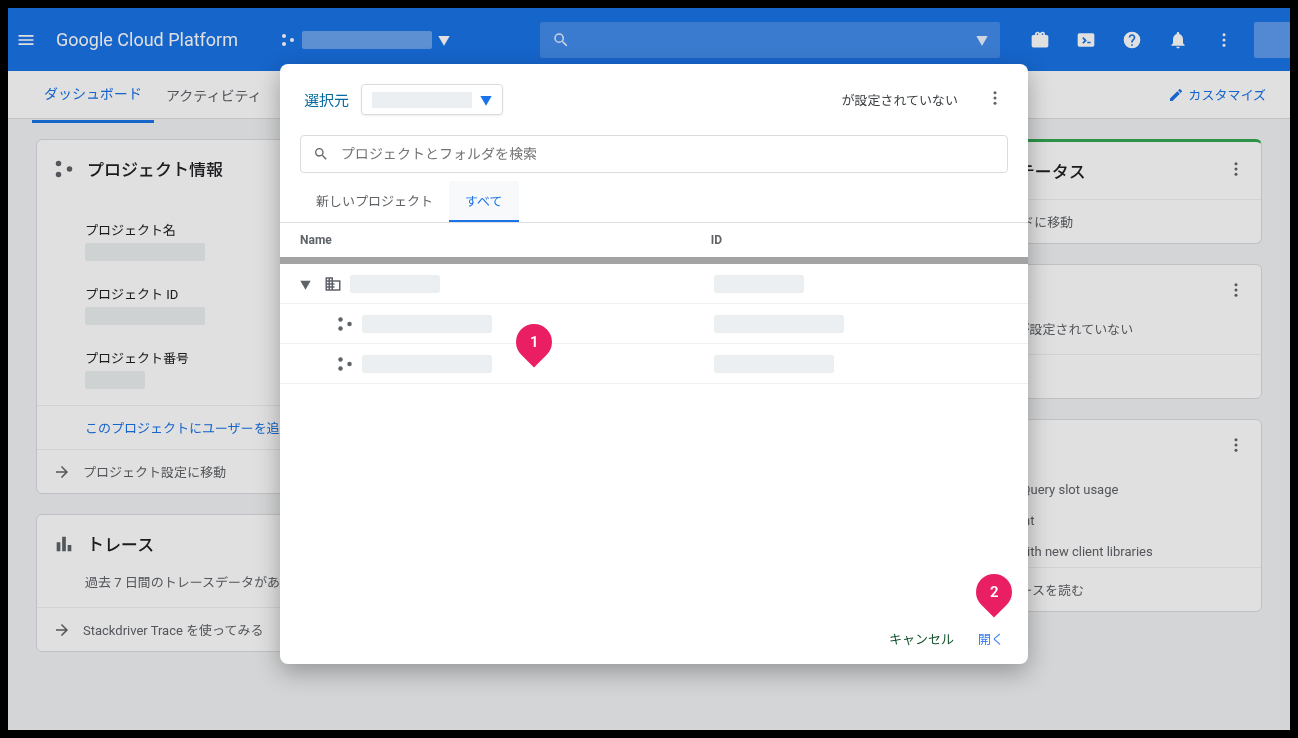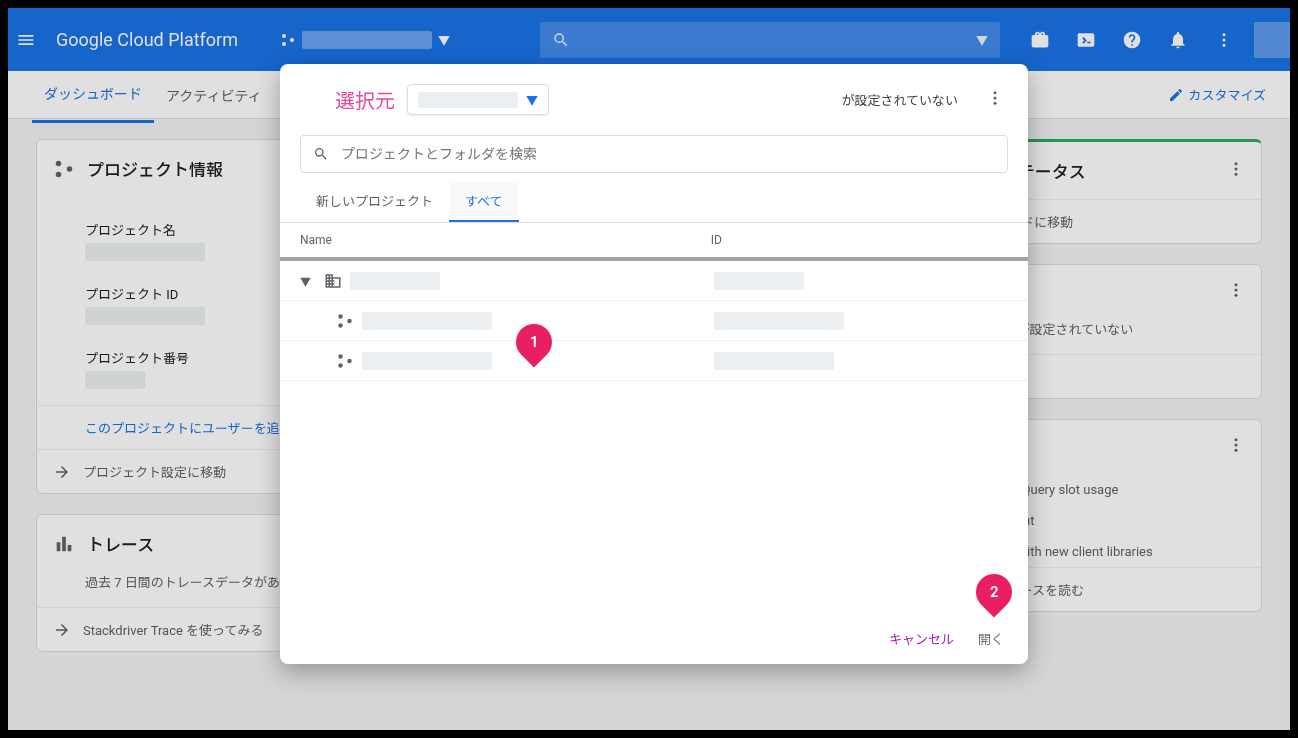--- a/index.html
+++ b/index.html
@@ -37,45 +37,45 @@
 .card-link { padding: 12px 16px 12px 48px; color: #1a73e8; font-size: 13px; cursor: pointer; border-top: 1px solid #f0f0f0; }
 .card-footer { padding: 12px 16px; display: flex; align-items: center; gap: 12px; color: #5f6368; font-size: 13px; cursor: pointer; border-top: 1px solid #f0f0f0; }
 .card-footer svg { width: 18px; height: 18px; fill: #5f6368; }
 .right-card-top { border-top: 3px solid #34a853; }
 .card-head .dots { margin-left: auto; cursor: pointer; }
 .news-item { padding: 8px 16px 8px 48px; font-size: 13px; color: #5f6368; }
 
 .modal-backdrop { position: absolute; top: 8px; left: 8px; right: 8px; bottom: 8px; background: rgba(0,0,0,0.12); }
 .modal { position: absolute; top: 64px; left: 280px; width: 748px; height: 600px; background: #fff; border-radius: 8px; box-shadow: 0 8px 24px rgba(0,0,0,0.3); display: flex; flex-direction: column; }
 .modal-header { padding: 20px 24px 12px; display: flex; align-items: center; gap: 12px; }
-.modal-title { font-size: 20px; color: #ec4899; margin-left: 31px; }
+.modal-title { font-size: 15px; color: #0369a1; }
 .org-select { border: 1px solid #dadce0; border-radius: 4px; padding: 6px 10px; display: flex; align-items: center; gap: 8px; cursor: pointer; box-shadow: 0 1px 2px rgba(0,0,0,0.08); }
 .org-select .redact { width: 100px; height: 16px; background: #eceff1; }
 .org-select .caret { color: #1a73e8; font-size: 12px; }
 .modal-header .new-proj { margin-left: auto; font-size: 13px; color: #3c4043; cursor: pointer; }
 .modal-header .more { margin-left: 16px; cursor: pointer; }
 .modal-search { margin: 8px 20px; border: 1px solid #dadce0; border-radius: 4px; padding: 10px 12px; display: flex; align-items: center; gap: 12px; }
 .modal-search svg { width: 16px; height: 16px; fill: #5f6368; }
 .modal-search input { border: none; outline: none; flex: 1; font-size: 14px; color: #5f6368; }
 .modal-tabs { display: flex; padding: 0 20px; border-bottom: 1px solid #e0e0e0; }
 .modal-tab { padding: 10px 16px; font-size: 13px; color: #5f6368; cursor: pointer; }
 .modal-tab.active { color: #1a73e8; border-bottom: 2px solid #1a73e8; background: #f8f9fa; }
-.table-head { display: flex; padding: 10px 20px; font-size: 12px; color: #5f6368; font-weight: 400; border-bottom: 4px solid #a3a3a3; }
+.table-head { display: flex; padding: 10px 20px; font-size: 12px; color: #5f6368; font-weight: 700; border-bottom: 7px solid #a3a3a3; }
 .table-head .c-name { flex: 0 0 58%; }
 .table-head .c-id { flex: 1; }
 .tree-row { display: flex; align-items: center; height: 40px; border-bottom: 1px solid #f0f0f0; font-size: 13px; color: #3c4043; cursor: pointer; }
 .tree-name { flex: 0 0 58%; display: flex; align-items: center; gap: 8px; padding-left: 20px; }
 .tree-id { flex: 1; }
 .tree-name .redact, .tree-id .redact { height: 18px; background: #eceff1; border-radius: 2px; }
 .expand-icon { width: 16px; font-size: 11px; color: #5f6368; }
 .org-icon, .proj-icon { width: 18px; height: 18px; }
 .indent1 { padding-left: 56px !important; }
 .modal-footer { margin-top: auto; padding: 16px 24px; display: flex; justify-content: flex-end; gap: 24px; }
-.modal-btn { font-size: 13px; color: #a21caf; cursor: pointer; background: none; border: none; }
-.modal-btn.primary { color: #737373; }
+.modal-btn { font-size: 13px; color: #14532d; cursor: pointer; background: none; border: none; }
+.modal-btn.primary { color: #3b82f6; }
 
 .callout { position: absolute; width: 36px; height: 36px; background: #e91e63; color: #fff; border-radius: 50% 50% 50% 0; display: flex; align-items: center; justify-content: center; font-weight: 600; font-size: 15px; transform: rotate(-45deg); }
 .callout span { transform: rotate(45deg); }
 
 svg.dots-svg { width: 18px; height: 18px; fill: #5f6368; }
 </style>
 </head>
 <body>
 
 <div class="app">

